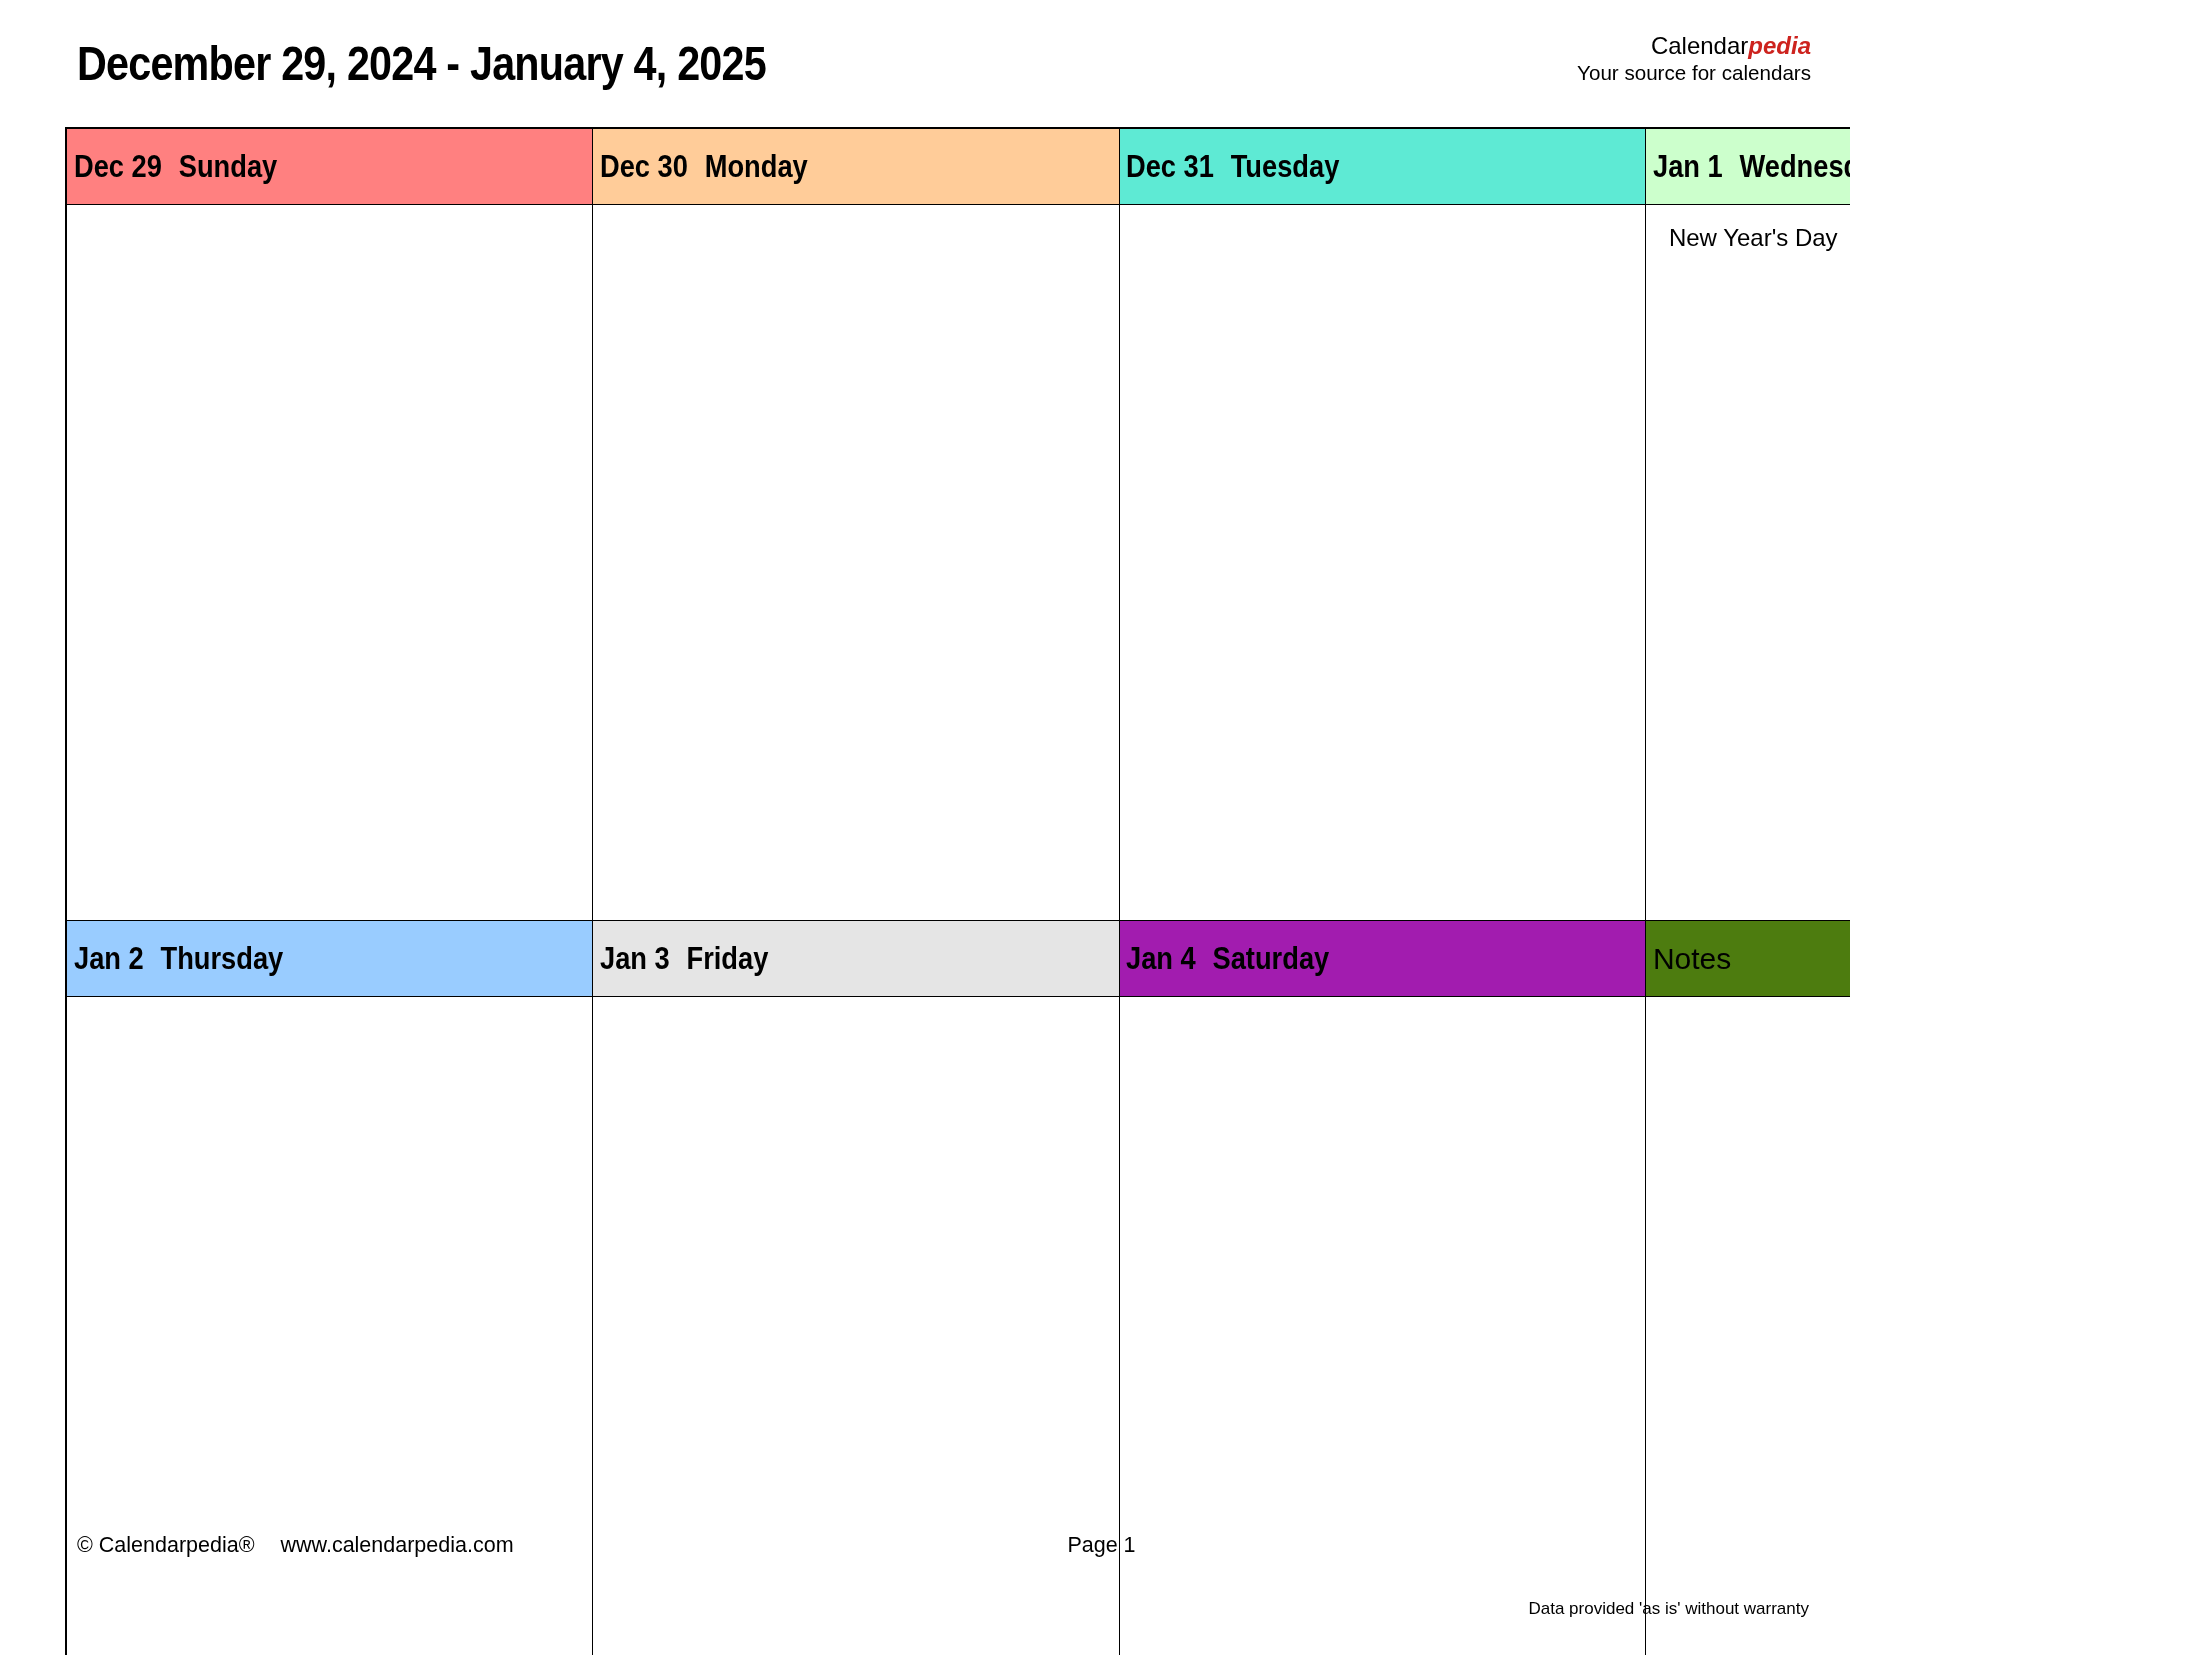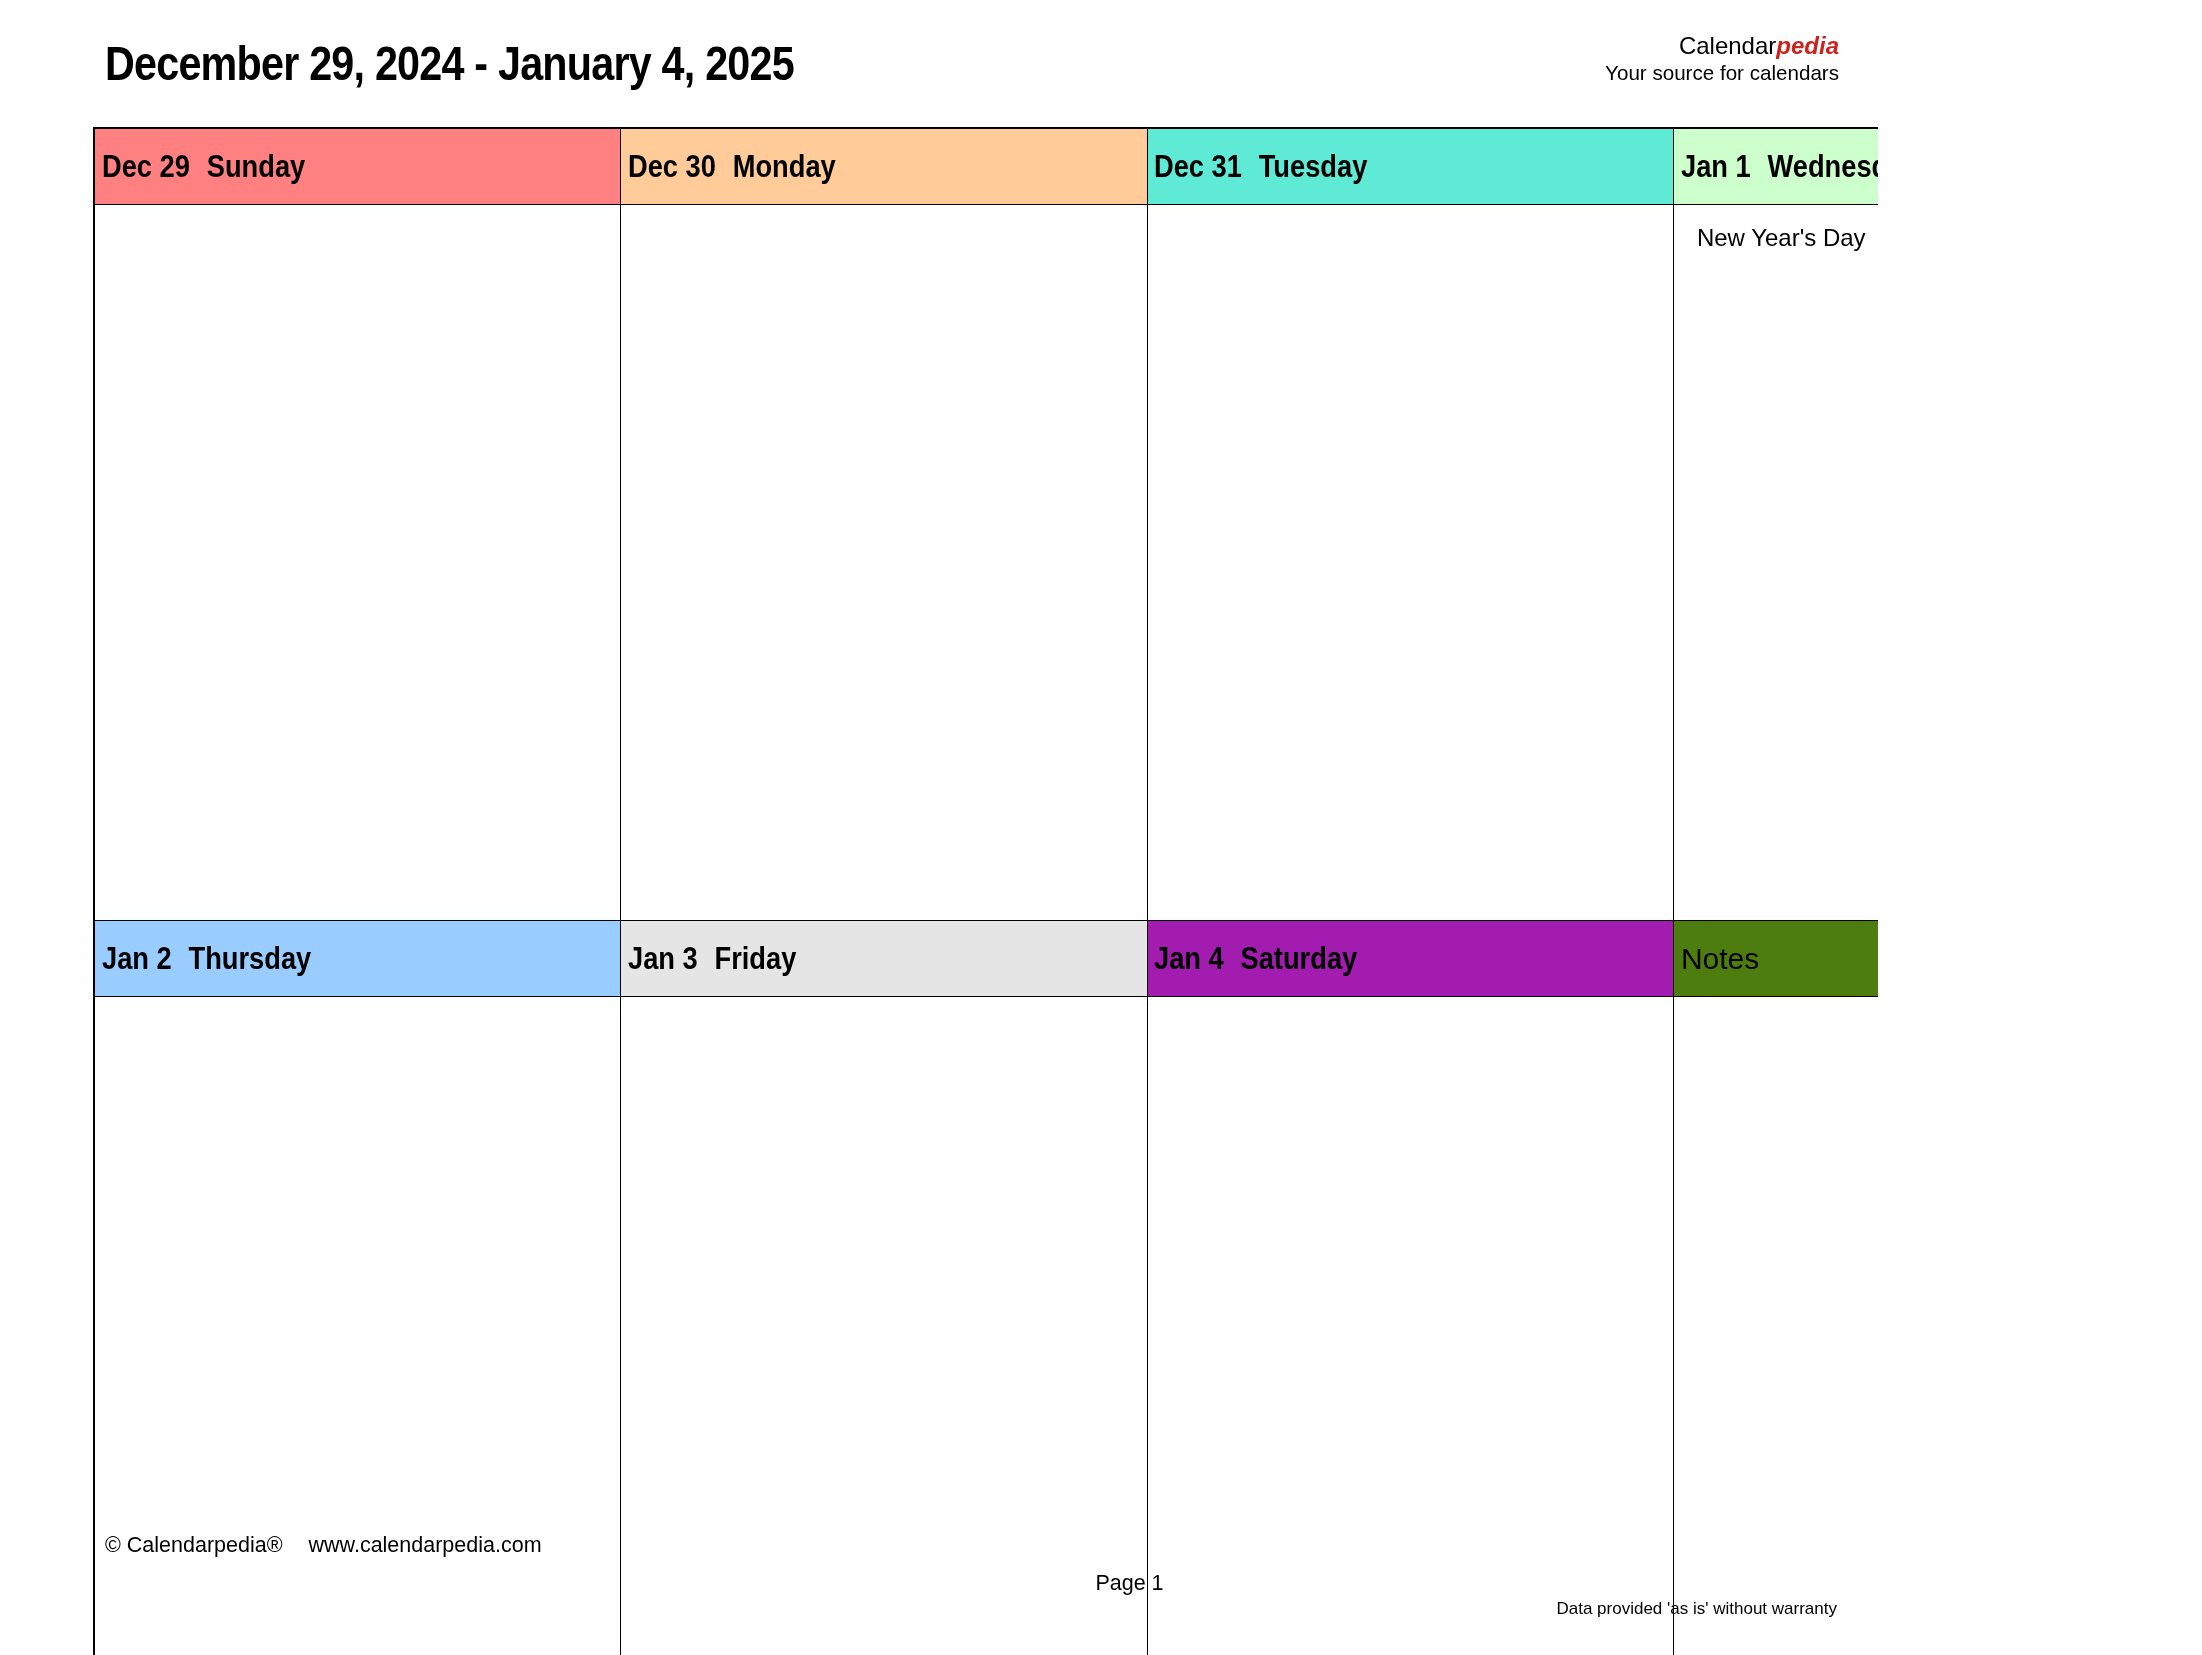--- a/index.html
+++ b/index.html
@@ -4,21 +4,20 @@
 <style>
   html, body { margin: 0; padding: 0; background: #ffffff; }
   .page {
     position: relative;
     width: 1850px;
     height: 1655px;
     background: #ffffff;
     font-family: "Liberation Sans", sans-serif;
     color: #000000;
     overflow: hidden;
-    margin-left: 28px;
   }
 
   
   .title {
     position: absolute;
     left: 77px;
     top: 36px;
     font-size: 48px;
     font-weight: bold;
     white-space: nowrap;
@@ -91,21 +90,21 @@
     left: 77px;
     top: 1533px;
     font-size: 21.5px;
     white-space: nowrap;
   }
   .footer-left .url { margin-left: 26px; }
   .footer-center {
     position: absolute;
     left: 0;
     width: 2203px;
-    top: 1571px;
+    top: 1533px;
     text-align: center;
     font-size: 21.5px;
   }
   .footer-right {
     position: absolute;
     right: 41px;
     top: 1599px;
     font-size: 17px;
     white-space: nowrap;
   }

